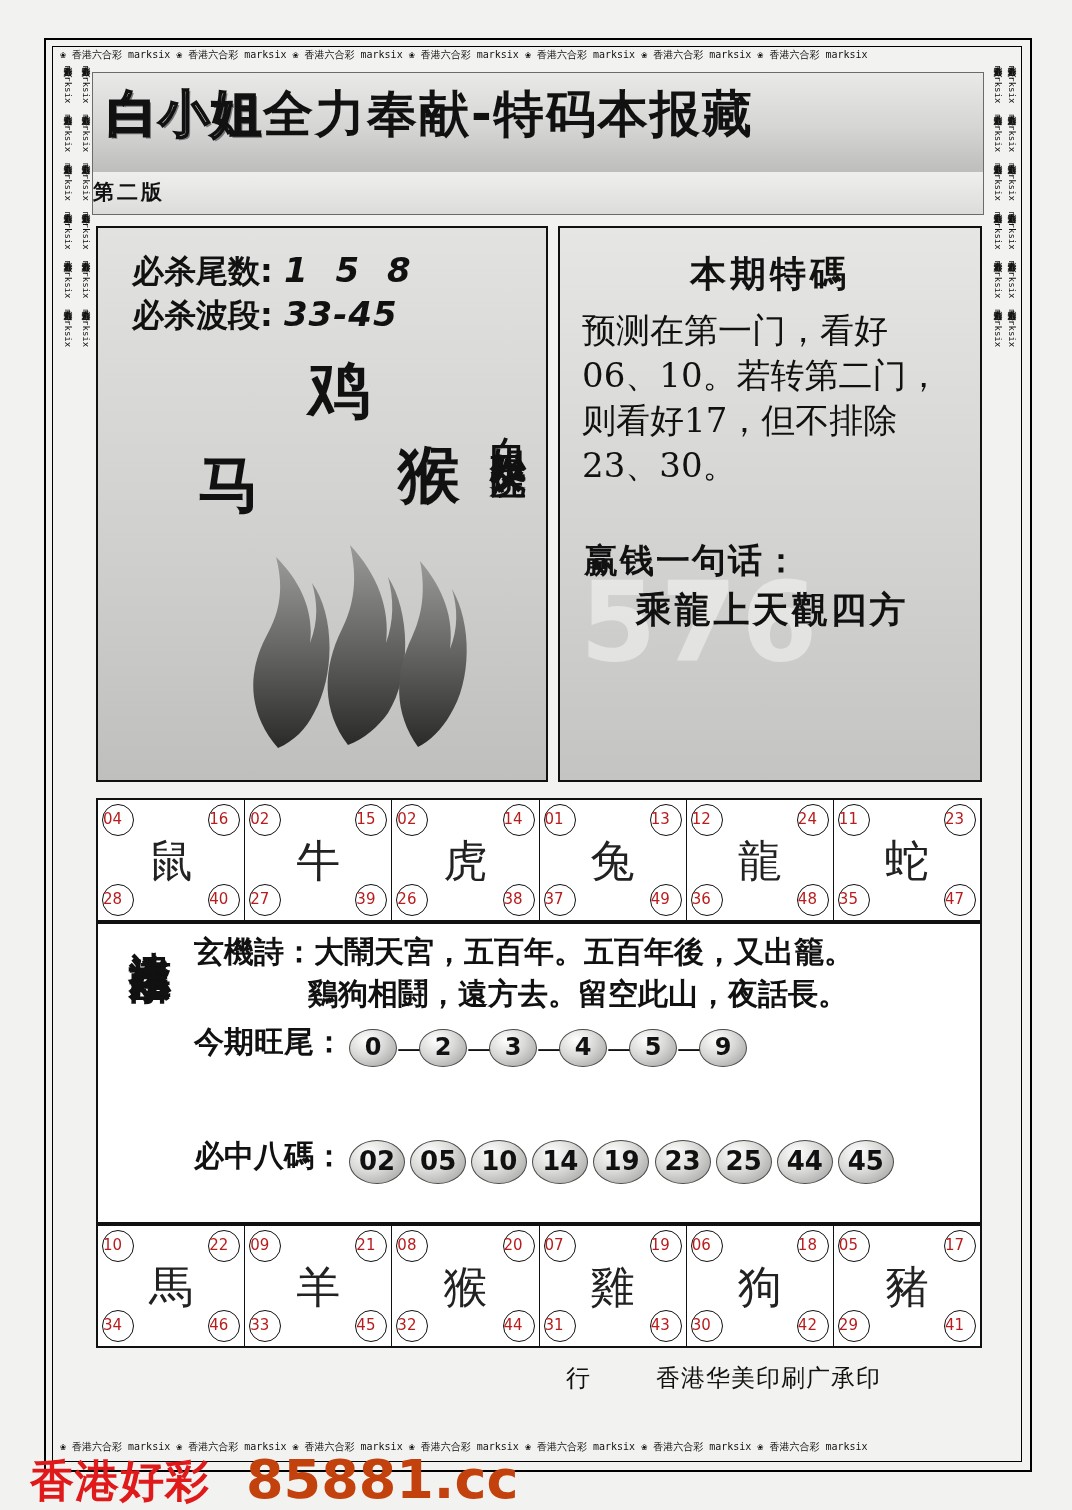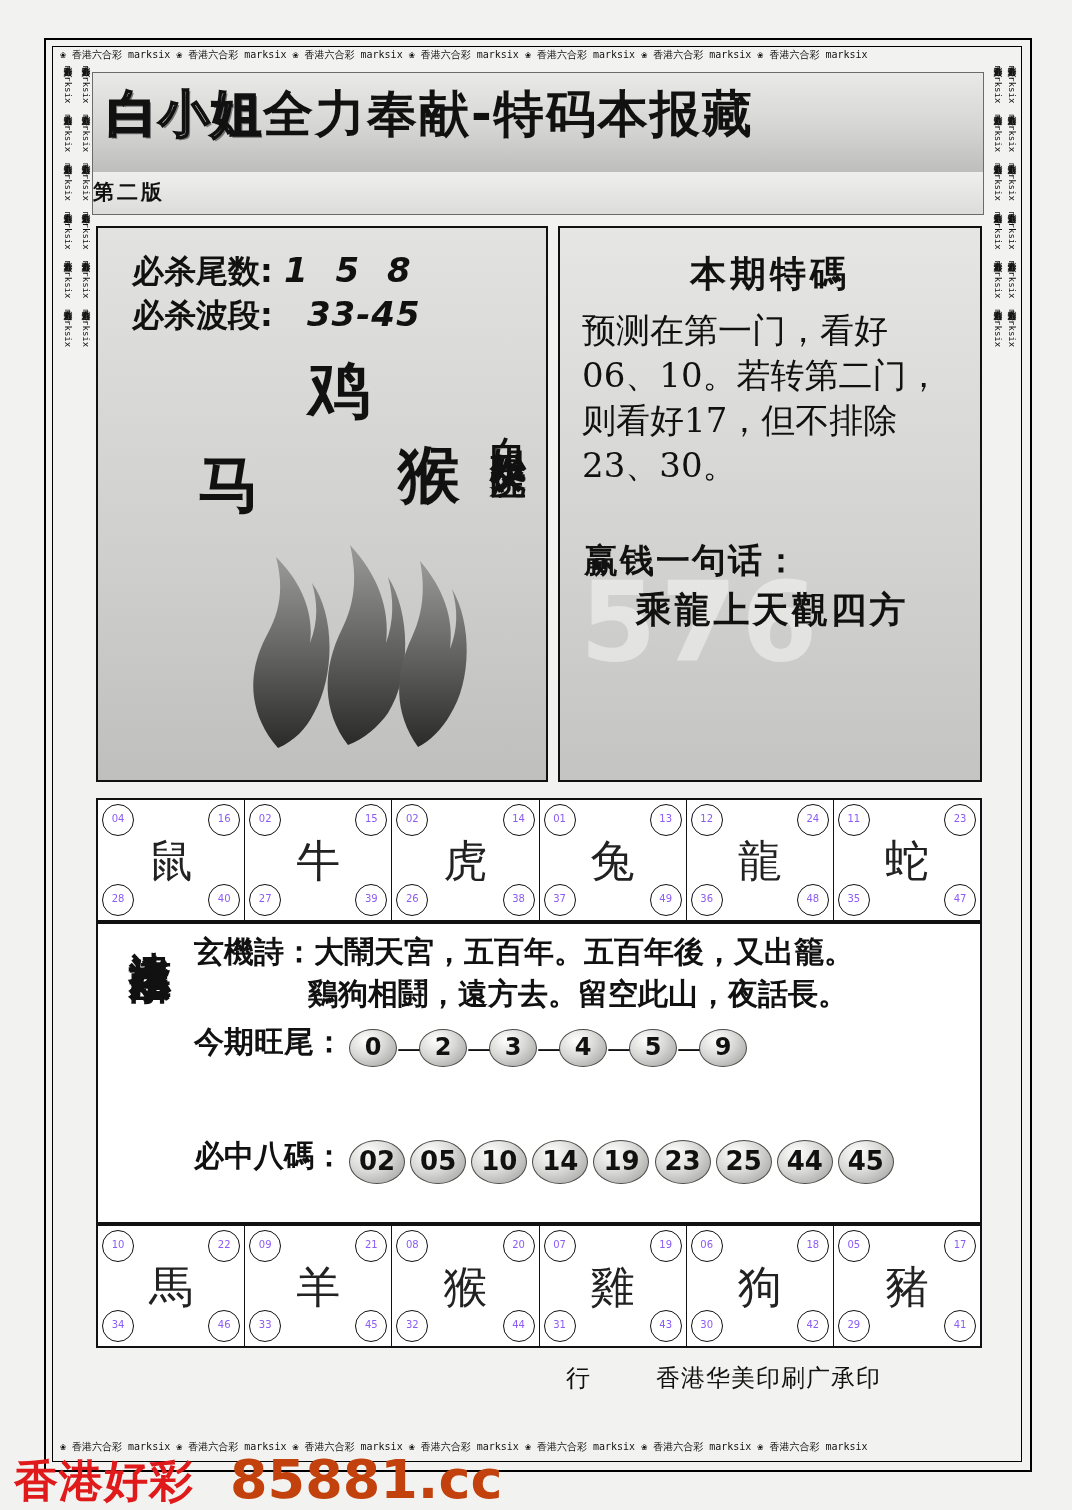--- a/index.html
+++ b/index.html
@@ -66,21 +66,21 @@
   
   .boxL{position:absolute;left:4px;top:154px;width:448px;height:552px;
     border:2px solid #111;background:linear-gradient(180deg,#e2e2e0 0%,#cfcfcd 60%,#bfbfbd 100%);}
   .boxR{position:absolute;left:466px;top:154px;width:420px;height:552px;
     border:2px solid #111;background:linear-gradient(180deg,#e6e6e4 0%,#d2d2d0 60%,#c4c4c2 100%);}
 
   .kill-line{position:absolute;font-size:32px;font-weight:bold;color:#111;white-space:nowrap;}
   .kill1{left:34px;top:22px;}
   .kill2{left:34px;top:66px;}
   .kill-val{font-style:italic;font-size:34px;letter-spacing:8px;}
-  .kill-val2{font-style:italic;font-size:34px;letter-spacing:1px;margin-left:23px;}
+  .kill-val2{font-style:italic;font-size:34px;letter-spacing:1px;}
 
   .zod{position:absolute;font-size:62px;font-weight:bold;color:#111;}
   .zod-ji{left:210px;top:120px;}
   .zod-ma{left:100px;top:215px;}
   .zod-hou{left:300px;top:205px;}
 
   .flame{position:absolute;left:120px;top:255px;width:260px;height:270px;}
   .side-vert{
     position:absolute;right:14px;top:180px;
     writing-mode:vertical-rl;text-orientation:upright;
@@ -99,21 +99,21 @@
     font-size:36px;font-weight:bold;color:#111;letter-spacing:3px;
     font-family:"DejaVu Serif","Liberation Serif",serif;}
 
   
   .strip{position:absolute;left:4px;width:882px;height:120px;border:2px solid #111;background:#fff;display:flex;}
   .strip-top{top:726px;}
   .strip-bottom{top:1152px;}
   .zcell{position:relative;border-right:1px solid #111;height:100%;}
   .zcell:last-child{border-right:none;}
   .num{position:absolute;width:30px;height:30px;border:1.5px solid #111;border-radius:50%;
-    font-size:10px;line-height:28px;text-align:center;color:#8b5cf6;background:#fff;}
+    font-size:15px;line-height:28px;color:#b91c1c;background:#fff;}
   .n-tl{left:4px;top:4px;}
   .n-tr{right:4px;top:4px;}
   .n-bl{left:4px;bottom:4px;}
   .n-br{right:4px;bottom:4px;}
   .animal{position:absolute;left:0;right:0;top:22px;bottom:20px;display:flex;align-items:center;justify-content:center;
     font-size:44px;color:#222;}
 
   
   .mid{position:absolute;left:4px;top:850px;width:882px;height:298px;border:2px solid #111;background:#fff;}
   .mid-vert{
@@ -138,21 +138,21 @@
     text-align:center;line-height:34px;font-size:24px;font-weight:bold;color:#111;
     vertical-align:middle;
   }
   .ball-lg{width:54px;height:42px;line-height:40px;font-size:26px;}
   .dash{display:inline-block;width:22px;text-align:center;font-size:26px;vertical-align:middle;}
 
   .footer-row{position:absolute;left:4px;top:1286px;width:882px;height:40px;}
   .f-left{position:absolute;left:470px;top:4px;font-size:24px;color:#111;}
   .f-right{position:absolute;left:560px;top:4px;font-size:24px;color:#111;letter-spacing:1px;}
 
-  .bottom-brand{position:absolute;left:0;top:1452px;width:1040px;height:56px;}
+  .bottom-brand{position:absolute;left:16px;top:1452px;width:1040px;height:56px;}
   .brand-cn{position:absolute;left:14px;top:0;font-size:44px;font-weight:bold;color:#e01a1a;letter-spacing:1px;}
   .brand-num{position:absolute;left:230px;top:-4px;font-size:54px;font-weight:bold;color:#c2410c;
     font-family:"DejaVu Sans","Liberation Sans",sans-serif;}
   .wm{
     position:absolute;left:520px;top:480px;font-size:130px;font-weight:bold;color:rgba(255,255,255,0.45);
     letter-spacing:4px;pointer-events:none;
   }
 </style>
 </head>
 <body>

